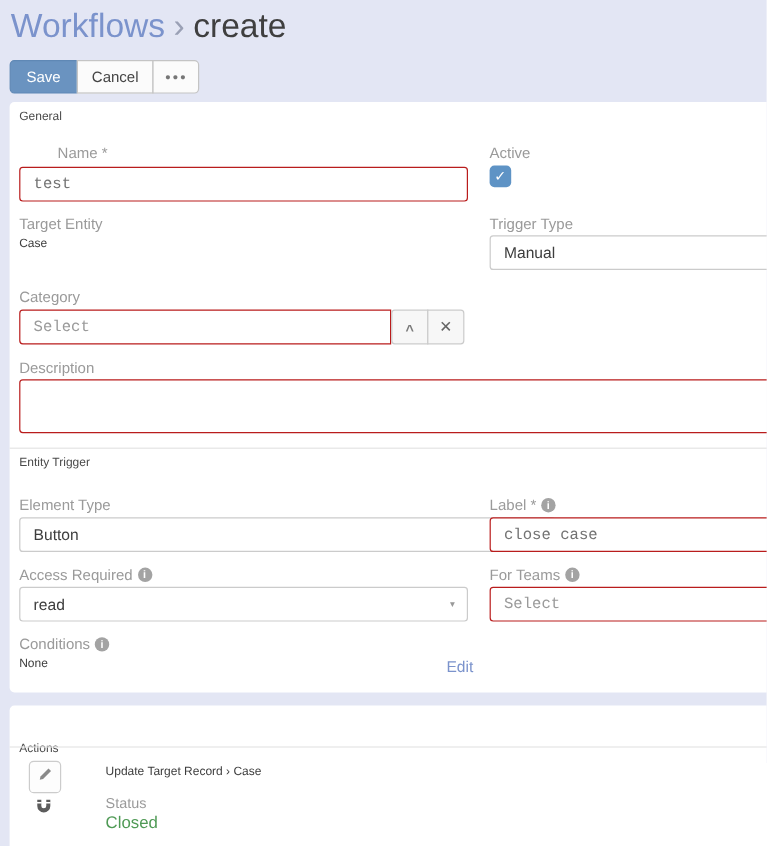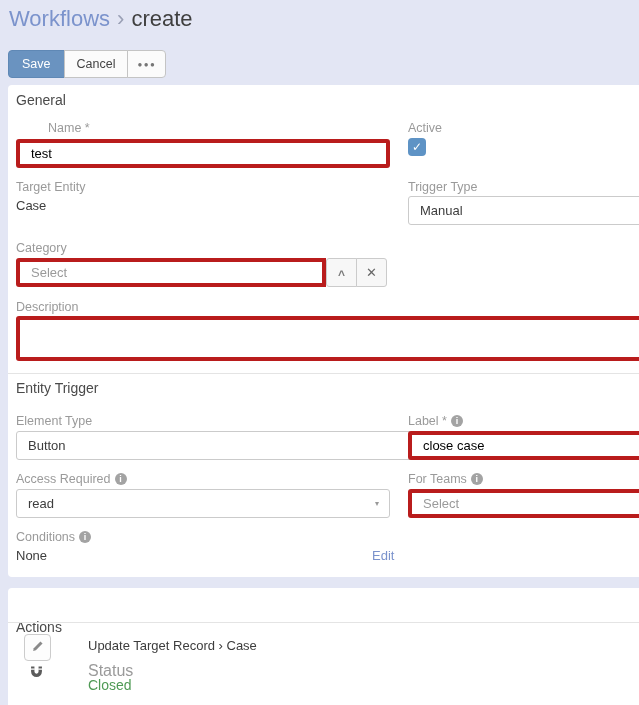--- a/index.html
+++ b/index.html
@@ -2,62 +2,62 @@
 <html><head>
 <meta charset="utf-8">
 <style>
   * { margin:0; padding:0; box-sizing:border-box; }
   html,body { font-family:"Liberation Sans","DejaVu Sans",sans-serif; }
   .screen {
     position:relative; width:639px; height:705px;
     background:#e3e6f4; overflow:hidden;
   }
   
-  .page-title { position:absolute; left:9px; top:6px; font-size:22px; color:#3f3f3f; font-weight:400; }
+  .page-title { position:absolute; left:9px; top:6px; font-size:28px; color:#3f3f3f; font-weight:400; }
   .page-title .crumb-link { color:#7b93cc; cursor:pointer; }
   .page-title .crumb-sep { color:#9aa0b5; margin:0 7px; }
   
   .toolbar { position:absolute; left:8px; top:50px; display:flex; }
   .btn { height:28px; font-size:12.5px; display:inline-flex; align-items:center; justify-content:center;
          border:1px solid #c4c4c4; background:#fbfbfb; color:#444; cursor:pointer; padding:0 12px; }
   .btn-save { background:#6a93c0; border-color:#5f88b5; color:#fff; border-radius:4px 0 0 4px; padding:0 13px; }
   .btn-cancel { margin-left:-1px; }
   .btn-dots { margin-left:-1px; border-radius:0 4px 4px 0; padding:0 9px; color:#767676;
               font-size:8px; letter-spacing:1.5px; font-weight:bold; }
   
   .panel { position:absolute; left:8px; width:786px; background:#ffffff; border-radius:4px; }
   .panel-main { top:85px; height:492px; }
   .panel-actions { top:588px; height:130px; border-radius:4px 4px 0 0; }
-  .sec-title { position:absolute; font-size:14px; color:#4a4a4a; }
+  .sec-title { position:absolute; font-size:10px; color:#4a4a4a; }
   .divider { position:absolute; left:0; width:100%; height:0; border-top:1px solid #e4e4e4; }
   .field-label { position:absolute; font-size:12.5px; color:#9a9a9a; white-space:nowrap; }
-  .field-value { position:absolute; font-size:13px; color:#3d3d3d; white-space:nowrap; }
-  .inp { position:absolute; height:29px; border:4px solid #b91c1c; border-radius:3px; background:#fff;
-         font-size:13px; color:#000000; padding:0 11px; font-family:Liberation Sans, sans-serif; outline:none; }
+  .field-value { position:absolute; font-size:10px; color:#3d3d3d; white-space:nowrap; }
+  .inp { position:absolute; height:29px; border:1px solid #b91c1c; border-radius:3px; background:#fff;
+         font-size:13px; color:#737373; padding:0 11px; font-family:Liberation Mono, monospace; outline:none; }
   .inp::placeholder { color:#9a9a9a; opacity:1; }
   .sel { position:absolute; height:29px; border:1px solid #cbcbcb; border-radius:3px; background:#fff;
          font-size:13px; color:#3d3d3d; display:flex; align-items:center; padding:0 11px; cursor:pointer; }
   .sel .caret { position:absolute; right:10px; top:9px; font-size:8px; color:#999; }
   textarea.inp { height:45px; padding:5px 11px; resize:none; }
   .mini-btn { position:absolute; width:31px; height:29px; background:#f7f7f7; border:1px solid #cbcbcb;
               display:flex; align-items:center; justify-content:center; cursor:pointer; color:#7a7a7a; }
   .mini-btn.caret-up { border-radius:3px 0 0 3px; font-size:12px; font-weight:bold; padding-top:4px; }
   .mini-btn.x { margin-left:-1px; border-radius:0 3px 3px 0; font-size:13px; font-weight:bold; color:#666; }
   .checkbox { position:absolute; width:18px; height:18px; background:#5e93c5; border-radius:4px;
               display:flex; align-items:center; justify-content:center; color:#fff; font-size:12px; cursor:pointer; }
   .info-icon { display:inline-flex; width:12px; height:12px; border-radius:50%; background:#a3a3a3; color:#fff;
                font-size:9px; font-weight:bold; align-items:center; justify-content:center;
                vertical-align:1px; margin-left:4px; font-style:normal; }
   .req { color:#9a9a9a; }
   .link { color:#7b93cc; cursor:pointer; font-size:13px; position:absolute; }
   
   .icon-btn { position:absolute; width:27px; height:27px; border:1px solid #ccc; border-radius:4px;
               background:#fdfdfd; display:flex; align-items:center; justify-content:center; cursor:pointer; }
   .magnet-wrap { position:absolute; cursor:pointer; }
-  .status-label { font-size:16px; }
+  .status-label { font-size:12px; }
   .status-value { color:#4f9a55; }
 </style>
 </head>
 <body>
 
 <div class="screen">
 
   <div class="page-title">
     <span class="crumb-link">Workflows</span><span class="crumb-sep">›</span><span>create</span>
   </div>

